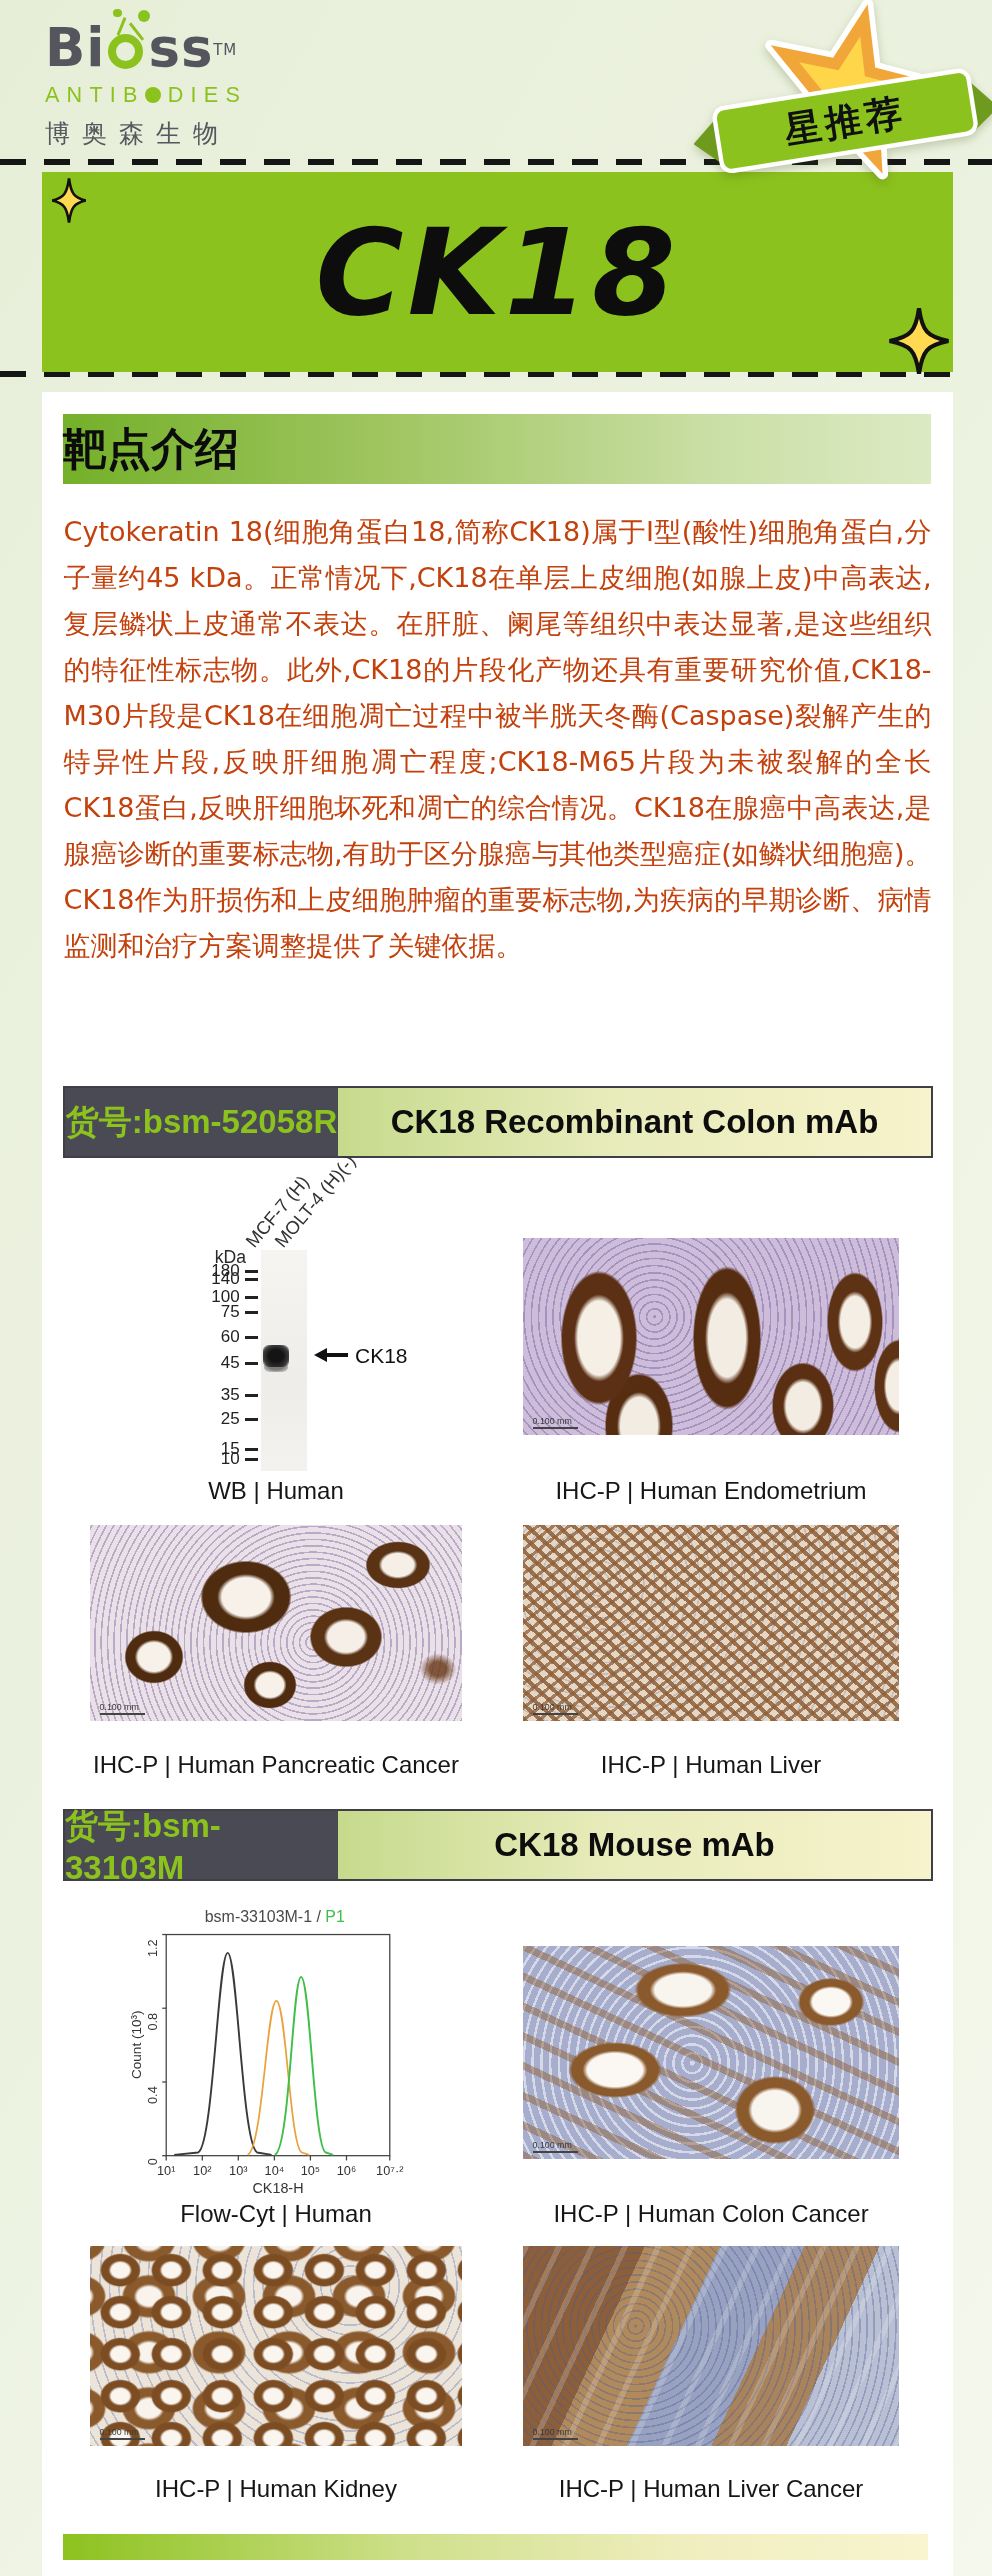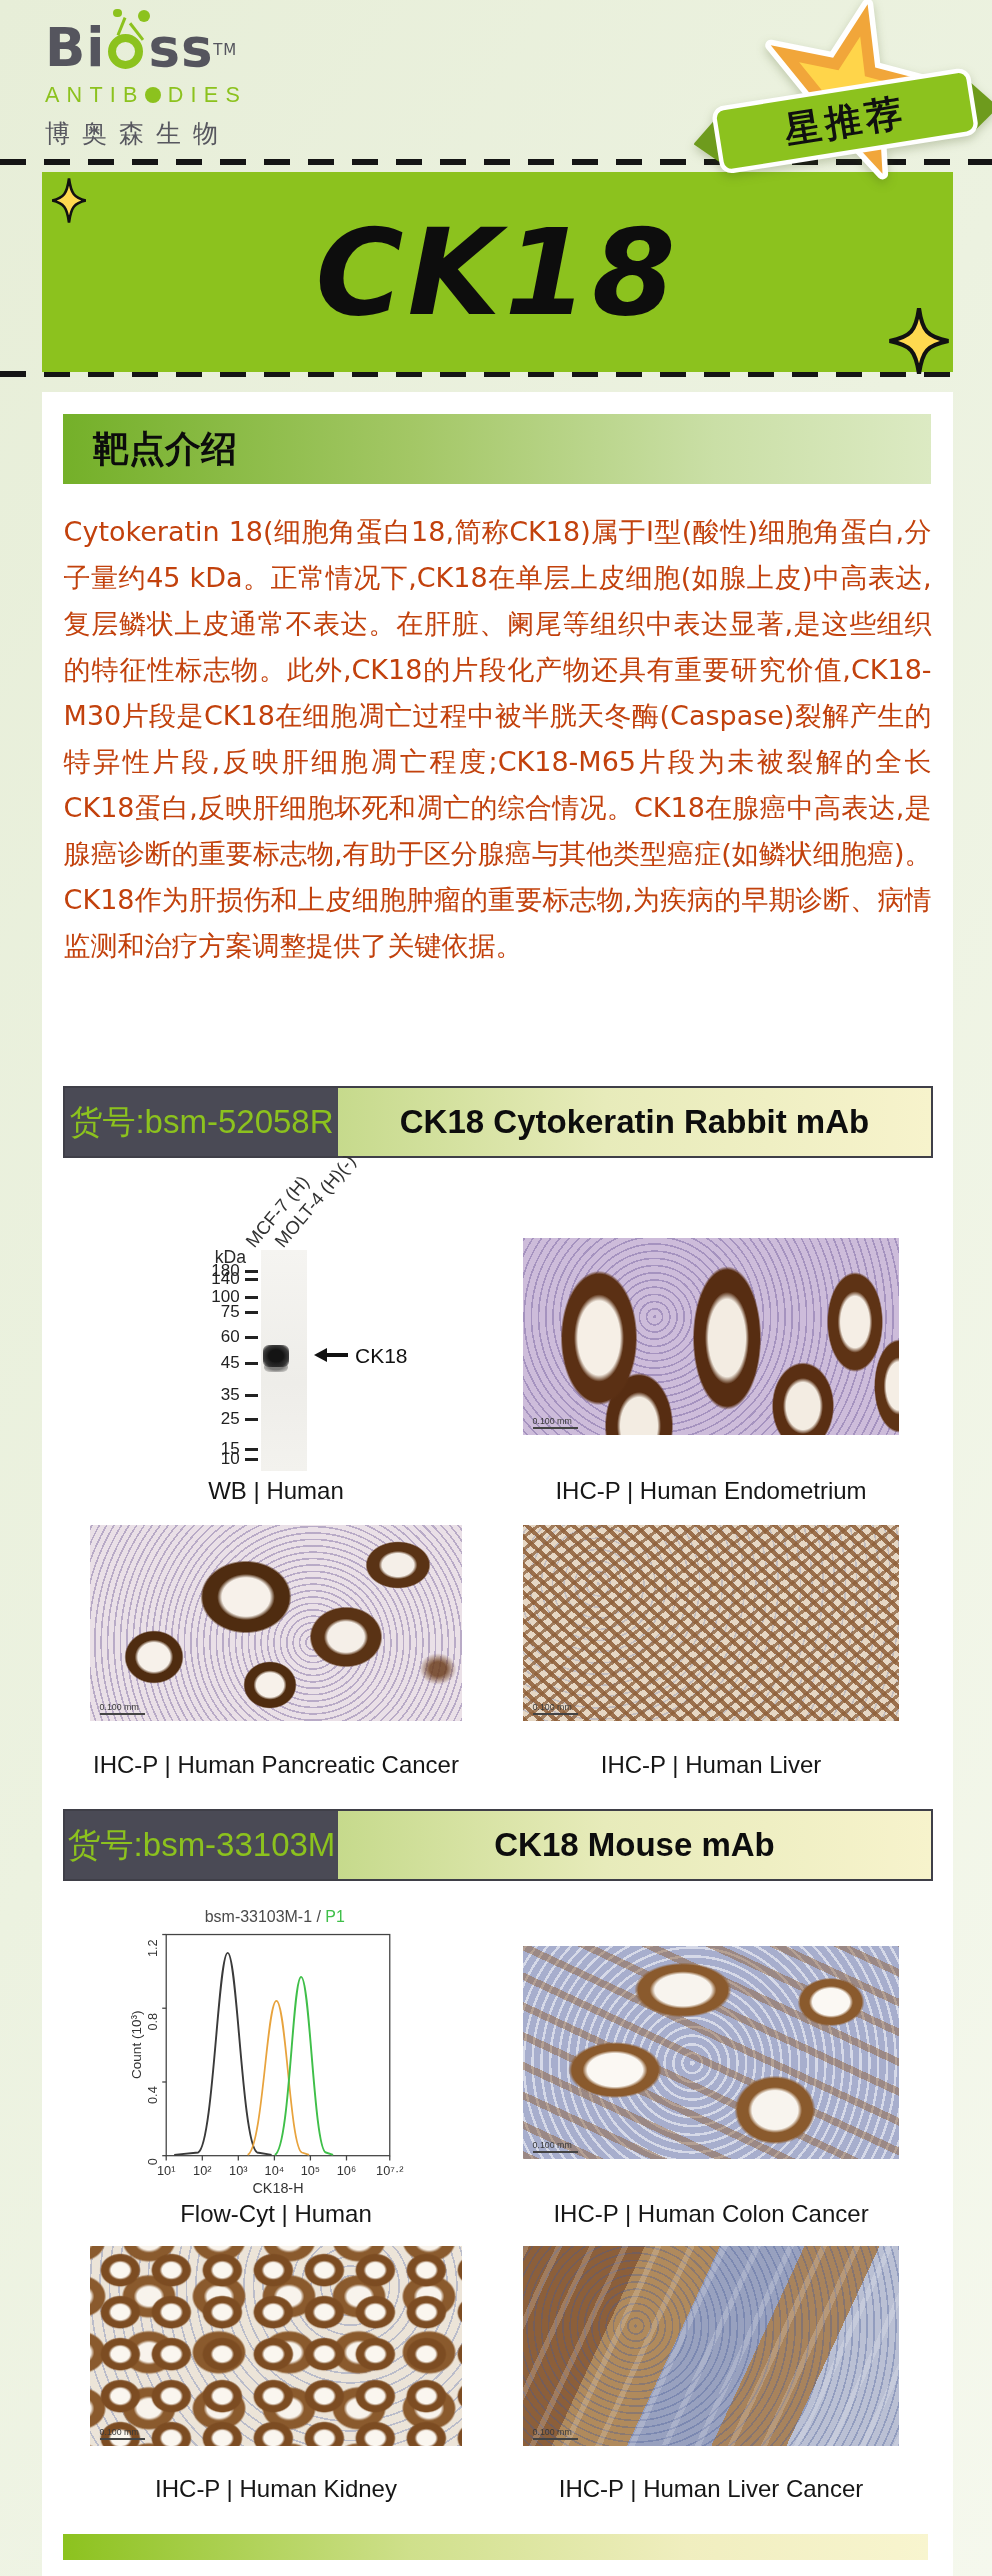--- a/index.html
+++ b/index.html
@@ -41,33 +41,33 @@
          filter:drop-shadow(0 4.8px 4.8px rgba(60,80,20,.25));}
   .badge svg{display:block;}
 
   
   .card{position:absolute;left:42px;top:392px;width:911px;height:2184px;background:#ffffff;}
 
   .sec{position:absolute;left:21px;width:868px;height:70px;
        background:linear-gradient(90deg,#74b029 0%,#a3c765 40%,#cadfa6 75%,#dcead
 f 100%);
        background:linear-gradient(90deg,#74b029 0%,#a3c765 40%,#cadfa6 75%,#dceac3 100%);
-       font-weight:bold;font-size:36px;line-height:70px;color:#0c0c0c;padding-left:30px;box-sizing:border-box;}
+       font-weight:bold;font-size:44px;line-height:70px;color:#0c0c0c;box-sizing:border-box;}
   .sec1{top:22.4px;}
   .sec2{top:604px;}
 
   .para{position:absolute;left:21.6px;top:117px;width:868px;font-size:27px;line-height:46px;
         color:#c2410c;text-align:justify;font-family:"DejaVu Sans",sans-serif;}
 
   
   .pbar{position:absolute;left:21px;width:870px;height:72px;border:2.4px solid #3f3f48;
         box-sizing:border-box;display:flex;}
   .pbar1{top:694px;}
   .pbar2{top:1417px;}
-  .pbar .dark{width:273px;background:#4a4a55;color:#8cc21e;font-weight:normal;font-size:33px;
+  .pbar .dark{width:273px;background:#4a4a55;color:#8cc21e;font-weight:bold;font-size:33px;
               display:flex;align-items:center;justify-content:center;letter-spacing:0px;}
   .pbar .light{flex:1;background:linear-gradient(90deg,#c6da8c 0%,#e7ebba 45%,#f7f3cc 100%);
                display:flex;align-items:center;justify-content:center;
                font-size:33px;font-weight:bold;color:#0d0d0d;}
 
   
   .wb{position:absolute;left:160px;top:769px;width:248px;height:320px;}
   .wb-kda{position:absolute;left:12.8px;top:86px;font-size:17.6px;color:#2a2a2a;}
   .wb-row{position:absolute;left:0;width:56px;text-align:right;font-size:17px;color:#222;line-height:17.6px;}
   .wb-row::after{content:"";display:inline-block;width:12.8px;height:2.4px;background:#222;
@@ -220,21 +220,21 @@
 
   <div class="card">
 
     <div class="sec sec1">靶点介绍</div>
 
     <div class="para">Cytokeratin 18(细胞角蛋白18,简称CK18)属于I型(酸性)细胞角蛋白,分子量约45 kDa。正常情况下,CK18在单层上皮细胞(如腺上皮)中高表达,复层鳞状上皮通常不表达。在肝脏、阑尾等组织中表达显著,是这些组织的特征性标志物。此外,CK18的片段化产物还具有重要研究价值,CK18-M30片段是CK18在细胞凋亡过程中被半胱天冬酶(Caspase)裂解产生的特异性片段,反映肝细胞凋亡程度;CK18-M65片段为未被裂解的全长CK18蛋白,反映肝细胞坏死和凋亡的综合情况。CK18在腺癌中高表达,是腺癌诊断的重要标志物,有助于区分腺癌与其他类型癌症(如鳞状细胞癌)。CK18作为肝损伤和上皮细胞肿瘤的重要标志物,为疾病的早期诊断、病情监测和治疗方案调整提供了关键依据。</div>
 
 
     <div class="pbar pbar1">
       <div class="dark">货号:bsm-52058R</div>
-      <div class="light">CK18 Cytokeratin Rabbit mAb</div>
+      <div class="light">CK18 Recombinant Colon mAb</div>
     </div>
 
     <div class="wb">
       <div class="wb-lane wb-lane1">MCF-7 (H)</div>
       <div class="wb-lane wb-lane2">MOLT-4 (H)(-)</div>
       <div class="wb-kda">kDa</div>
       <div class="wb-row" style="top:101px;">180</div>
       <div class="wb-row" style="top:109px;">140</div>
       <div class="wb-row" style="top:127px;">100</div>
       <div class="wb-row" style="top:142px;">75</div>

